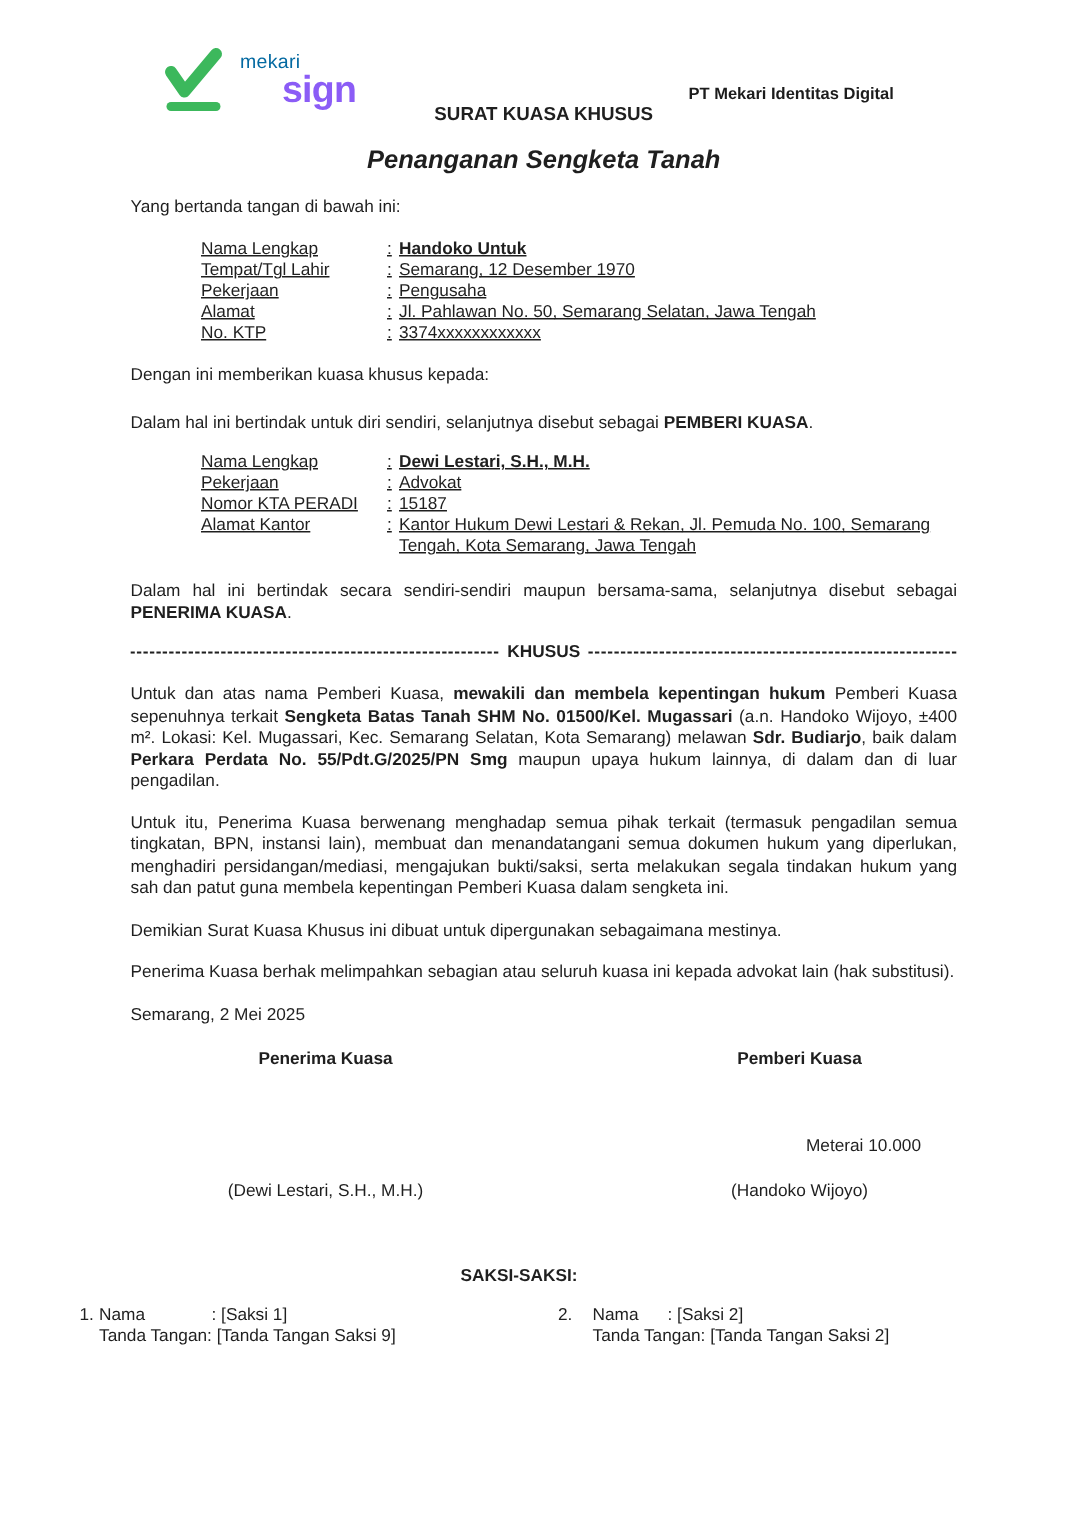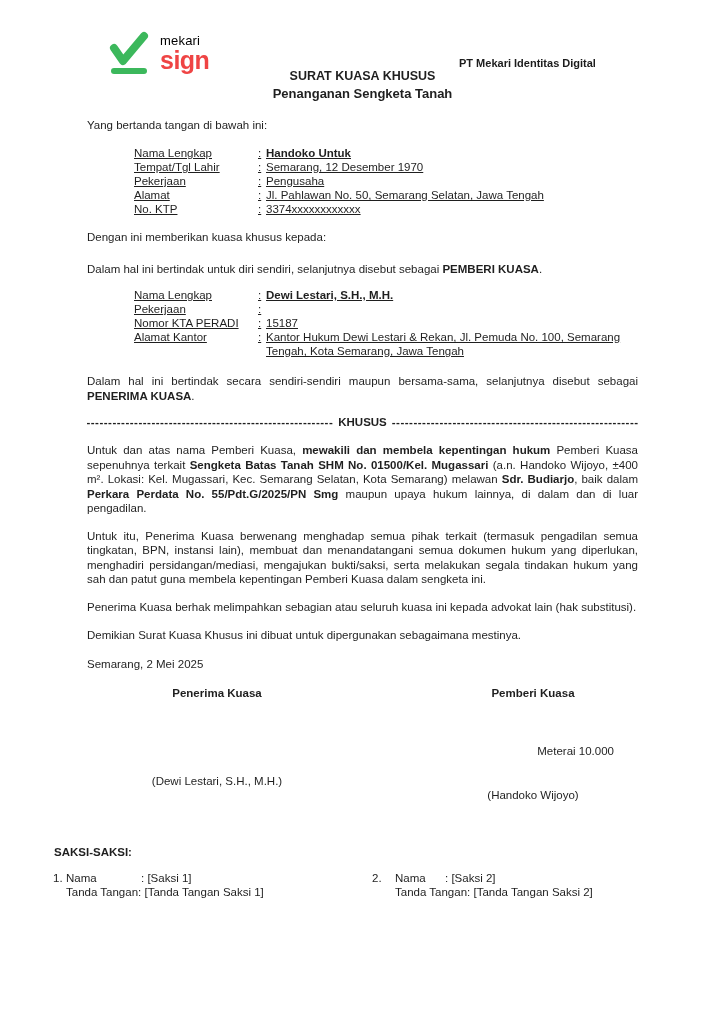--- a/index.html
+++ b/index.html
@@ -10,28 +10,28 @@
     color: #1f1f1f;
     position: relative;
     overflow: hidden;
   }
   .page { position: relative; width: 725px; height: 1024px; background: #ffffff; }
 
   
   .logo { position: absolute; top: 30px; left: 104px; display: flex; align-items: flex-start; }
   .logo svg { display: block; }
   .logo-text { margin-left: 8px; margin-top: 4px; line-height: 1; }
-  .logo-top { font-size: 13px; color: #000000; letter-spacing: 0.2px; display: block; }
-  .logo-bottom { font-size: 25px; font-weight: bold; color: #ef4444; letter-spacing: -0.5px; display: block; margin-top: 1px; }
+  .logo-top { font-size: 13px; color: #0369a1; letter-spacing: 0.2px; display: block; }
+  .logo-bottom { font-size: 25px; font-weight: bold; color: #8b5cf6; letter-spacing: -0.5px; display: block; margin-top: 1px; margin-left: 28px; }
   .company { position: absolute; top: 57px; left: 459px; font-size: 11px; font-weight: bold; color: #1c1c1c; }
 
   
   .content { position: absolute; top: 68px; left: 87px; width: 551px; font-size: 11.5px; line-height: 14.5px; }
   .doc-title { text-align: center; font-weight: bold; font-size: 12.5px; line-height: 16px; }
-  .doc-subtitle { text-align: center; font-weight: bold; font-size: 13px; line-height: 16px; margin-top: 2px; }
+  .doc-subtitle { text-align: center; font-weight: bold; font-size: 17px; line-height: 16px; margin-top: 15px; font-style: italic; }
 
   .opening { margin-top: 16px; line-height: 14px; }
 
   .detail-block { margin-top: 14px; padding-left: 47px; line-height: 14px; }
   .detail-block.attorney { margin-top: 12px; }
   .drow { display: flex; text-decoration: underline; }
   .dlabel { width: 124px; flex: none; }
   .dcolon { width: 8px; flex: none; }
   .dvalue { flex: 1; }
   .b { font-weight: bold; }
@@ -48,26 +48,26 @@
   .divider .dlab { padding: 0 5px; flex: none; }
 
   .dateline { margin-top: 14px; line-height: 14px; }
 
   
   .sig-block { margin-top: 15px; display: flex; line-height: 14px; }
   .sig-col-left  { width: 260px; text-align: center; }
   .sig-col-right { width: 210px; margin-left: auto; text-align: center; }
   .sig-role { font-weight: bold; }
   .sig-stamp { margin-top: 44px; text-align: right; padding-right: 24px; }
-  .sig-name-row { display: flex; line-height: 14px; margin-top: 16px; flex-direction: column; }
+  .sig-name-row { display: flex; line-height: 14px; margin-top: 16px; }
   .sig-stamp-row { display: flex; }
 
   
   .witnesses { margin-top: 43px; margin-left: -34px; line-height: 14px; }
-  .w-heading { font-weight: bold; margin-left: 1px; }
+  .w-heading { font-weight: bold; margin-left: 1px; text-align: center; }
   .w-items { display: flex; margin-top: 12px; }
   .w-item { width: 319px; flex: none; }
   .w-item:nth-child(2) { width: auto; flex: 1; }
   .w-row1 { display: flex; }
   .w-num { width: 13px; flex: none; }
   .w-item:nth-child(2) .w-num { width: 23px; }
   .w-label { width: 75px; flex: none; }
   .w-item:nth-child(2) .w-label { width: 50px; }
   .w-row2 { padding-left: 13px; }
   .w-item:nth-child(2) .w-row2 { padding-left: 23px; }
@@ -132,20 +132,21 @@
 
     <div class="detail-block attorney">
       <div class="drow">
         <span class="dlabel">Nama Lengkap</span>
           <span class="dcolon">:</span>
           <span class="dvalue b">Dewi Lestari, S.H., M.H.</span>
       </div>
       <div class="drow">
         <span class="dlabel">Pekerjaan</span>
           <span class="dcolon">:</span>
+          <span class="dvalue">Advokat</span>
       </div>
       <div class="drow">
         <span class="dlabel">Nomor KTA PERADI</span>
           <span class="dcolon">:</span>
           <span class="dvalue">15187</span>
       </div>
       <div class="drow">
         <span class="dlabel">Alamat Kantor</span>
           <span class="dcolon">:</span>
           <span class="dvalue">Kantor Hukum Dewi Lestari &amp; Rekan, Jl. Pemuda No. 100, Semarang Tengah, Kota Semarang, Jawa Tengah</span>
@@ -157,23 +158,23 @@
     <div class="divider">
       <span class="dash">----------------------------------------------------------------</span>
         <span class="dlab">KHUSUS</span>
         <span class="dash">----------------------------------------------------------------</span>
     </div>
 
     <div class="para"><span>Untuk dan atas nama Pemberi Kuasa, </span><span class="b">mewakili dan membela kepentingan hukum</span><span> Pemberi Kuasa sepenuhnya terkait </span><span class="b">Sengketa Batas Tanah SHM No. 01500/Kel. Mugassari</span><span> (a.n. Handoko Wijoyo, ±400 m². Lokasi: Kel. Mugassari, Kec. Semarang Selatan, Kota Semarang) melawan </span><span class="b">Sdr. Budiarjo</span><span>, baik dalam </span><span class="b">Perkara Perdata No. 55/Pdt.G/2025/PN Smg</span><span> maupun upaya hukum lainnya, di dalam dan di luar pengadilan.</span></div>
 
     <div class="para powers">Untuk itu, Penerima Kuasa berwenang menghadap semua pihak terkait (termasuk pengadilan semua tingkatan, BPN, instansi lain), membuat dan menandatangani semua dokumen hukum yang diperlukan, menghadiri persidangan/mediasi, mengajukan bukti/saksi, serta melakukan segala tindakan hukum yang sah dan patut guna membela kepentingan Pemberi Kuasa dalam sengketa ini.</div>
 
+    <div class="para">Demikian Surat Kuasa Khusus ini dibuat untuk dipergunakan sebagaimana mestinya.</div>
+
     <div class="para substitution">Penerima Kuasa berhak melimpahkan sebagian atau seluruh kuasa ini kepada advokat lain (hak substitusi).</div>
-
-    <div class="para">Demikian Surat Kuasa Khusus ini dibuat untuk dipergunakan sebagaimana mestinya.</div>
 
     <div class="dateline">Semarang, 2 Mei 2025</div>
 
     <div class="sig-block">
       <div class="sig-col-left sig-role">Penerima Kuasa</div>
       <div class="sig-col-right sig-role">Pemberi Kuasa</div>
     </div>
     <div class="sig-stamp-row">
       <div class="sig-col-left"></div>
       <div class="sig-col-right sig-stamp">Meterai 10.000</div>
@@ -185,21 +186,21 @@
 
     <div class="witnesses">
       <div class="w-heading">SAKSI-SAKSI:</div>
       <div class="w-items">
         <div class="w-item">
           <div class="w-row1">
             <span class="w-num">1.</span>
               <span class="w-label">Nama</span>
               <span>: [Saksi 1]</span>
           </div>
-          <div class="w-row2">Tanda Tangan: [Tanda Tangan Saksi 1]</div>
+          <div class="w-row2">Tanda Tangan: [Tanda Tangan Saksi 9]</div>
         </div>
         <div class="w-item">
           <div class="w-row1">
             <span class="w-num">2.</span>
               <span class="w-label">Nama</span>
               <span>: [Saksi 2]</span>
           </div>
           <div class="w-row2">Tanda Tangan: [Tanda Tangan Saksi 2]</div>
         </div>
       </div>

